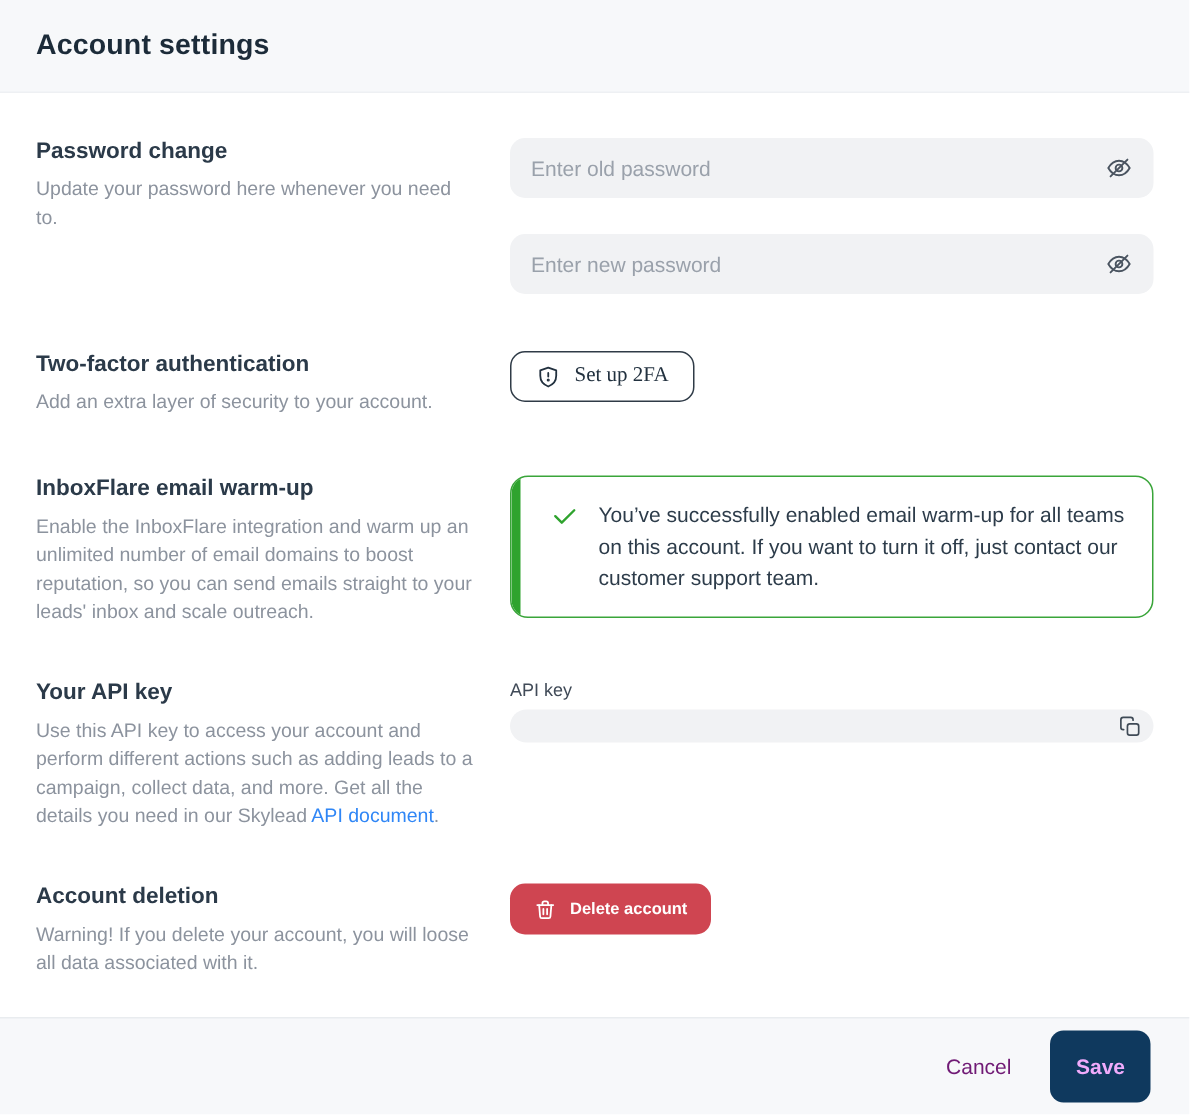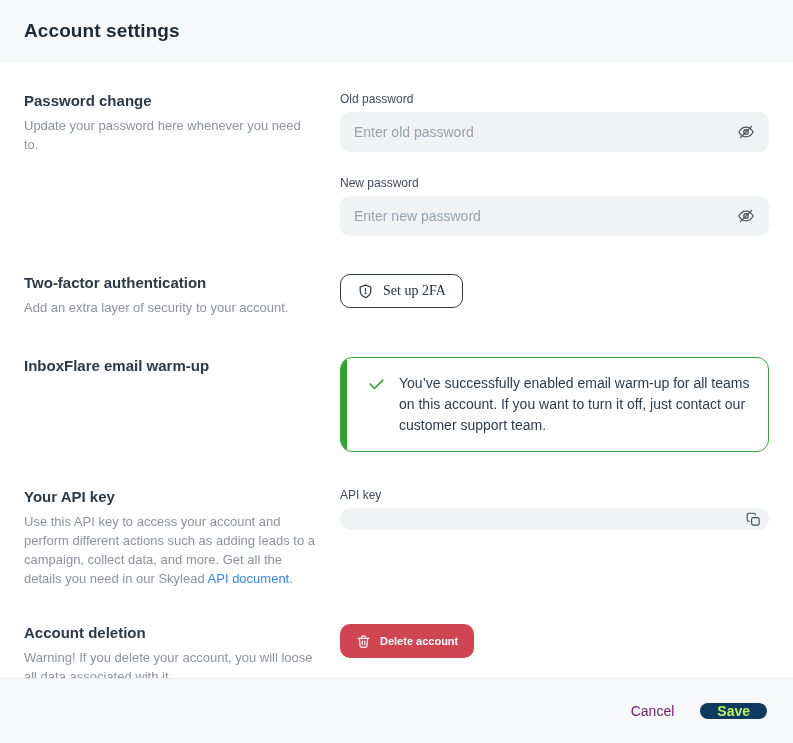--- a/index.html
+++ b/index.html
@@ -108,23 +108,23 @@
     background: #f7f8fa; border-top: 1px solid #e9ecef;
     display: flex; align-items: center; justify-content: flex-end;
     gap: 26px; padding: 0 26px;
   }
   .btn-ghost {
     background: transparent; border: none;
     font-size: 14px; color: #701a75; cursor: pointer; font-weight: 500;
     font-family: "Liberation Sans", "DejaVu Sans", sans-serif;
   }
   .btn-primary {
-    height: 16px; padding: 0 17px;
+    height: 48px; padding: 0 17px;
     background: #0f395e; border: none; border-radius: 9px;
-    font-size: 14px; color: #bef264; font-weight: 700; cursor: pointer;
+    font-size: 14px; color: #f0abfc; font-weight: 700; cursor: pointer;
     font-family: "Liberation Sans", "DejaVu Sans", sans-serif;
   }
   svg { display: block; }
 </style>
 </head>
 <body>
 
 <div class="page">
 
   <div class="header">
@@ -133,36 +133,34 @@
 
   <div class="main">
 
     <div class="row mb-row1">
       <div class="left">
         <div class="sec-title">Password change</div>
         <div class="sec-desc">Update your password here whenever you need to.</div>
       </div>
       <div class="right">
         <div class="field-gap">
-          <label class="field-label">Old password</label>
           <div class="input-wrap">
             <input class="text-input" type="password" placeholder="Enter old password" style="">
             <button class="input-icon-btn">
               <span>
                 <svg width="18" height="18" viewBox="0 0 24 24" fill="none" stroke="currentColor" stroke-width="1.7" stroke-linecap="round" stroke-linejoin="round">
                   <path d="M2.5 12c2.4-4.2 5.8-6.5 9.5-6.5S19.1 7.8 21.5 12c-2.4 4.2-5.8 6.5-9.5 6.5S4.9 16.2 2.5 12z"></path>
                   <circle cx="12" cy="12" r="3"></circle>
                   <line x1="4.5" y1="19.5" x2="19.5" y2="4.5"></line>
                 </svg>
               </span>
             </button>
           </div>
         </div>
         <div>
-          <label class="field-label">New password</label>
           <div class="input-wrap">
             <input class="text-input" type="password" placeholder="Enter new password" style="">
             <button class="input-icon-btn">
               <span>
                 <svg width="18" height="18" viewBox="0 0 24 24" fill="none" stroke="currentColor" stroke-width="1.7" stroke-linecap="round" stroke-linejoin="round">
                   <path d="M2.5 12c2.4-4.2 5.8-6.5 9.5-6.5S19.1 7.8 21.5 12c-2.4 4.2-5.8 6.5-9.5 6.5S4.9 16.2 2.5 12z"></path>
                   <circle cx="12" cy="12" r="3"></circle>
                   <line x1="4.5" y1="19.5" x2="19.5" y2="4.5"></line>
                 </svg>
               </span>
@@ -187,20 +185,21 @@
             </svg>
           </span>
           <span>Set up 2FA</span>
         </button>
       </div>
     </div>
 
     <div class="row mb-row3">
       <div class="left">
         <div class="sec-title">InboxFlare email warm-up</div>
+        <div class="sec-desc">Enable the InboxFlare integration and warm up an unlimited number of email domains to boost reputation, so you can send emails straight to your leads' inbox and scale outreach.</div>
       </div>
       <div class="right">
         <div class="alert-success">
           <div class="alert-bar"></div>
           <span class="alert-check">
             <svg width="19" height="19" viewBox="0 0 24 24" fill="none" stroke="currentColor" stroke-width="2" stroke-linecap="round" stroke-linejoin="round">
               <polyline points="20 6.5 9.5 17 4 11.5"></polyline>
             </svg>
           </span>
           <div class="alert-text">You’ve successfully enabled email warm-up for all teams on this account. If you want to turn it off, just contact our customer support team.</div>

